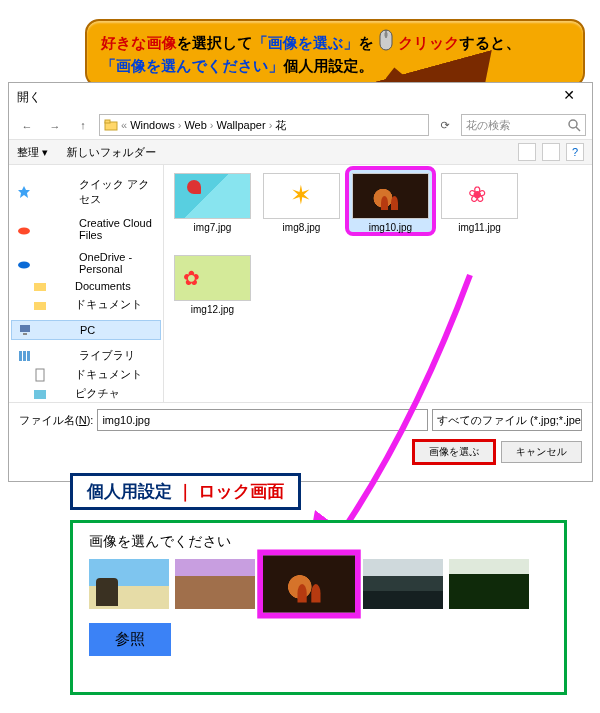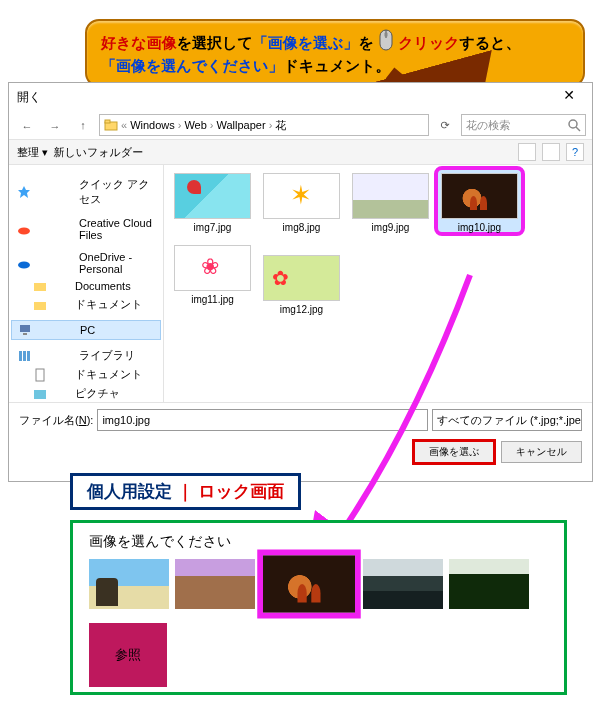--- a/index.html
+++ b/index.html
@@ -30,21 +30,21 @@
   .dlg-title .close { width:30px; height:20px; text-align:center; cursor:default; font-size:14px; }
 
   .nav-row { padding:2px 6px; display:flex; gap:4px; align-items:center; font-size:11px; }
   .nav-btn { width:24px; height:24px; border:1px solid transparent; display:flex; align-items:center; justify-content:center; color:#555; }
   .addr-bar { flex:1; height:22px; border:1px solid #bbb; display:flex; align-items:center; gap:3px; padding:0 4px; overflow:hidden; }
   .addr-bar .seg { white-space:nowrap; color:#000; }
   .addr-bar .chev { color:#888; }
   .search-box { width:125px; height:22px; border:1px solid #bbb; display:flex; align-items:center; padding:0 4px; color:#888; gap:4px; }
 
   .toolbar-row { border-top:1px solid #e3e3e3; border-bottom:1px solid #e3e3e3; background:#f5f5f5; padding:3px 8px; display:flex; justify-content:space-between; align-items:center; font-size:11px; }
-  .toolbar-row .left { display:flex; gap:6px; align-items:center; color:#0066cc; }
+  .toolbar-row .left { display:flex; gap:19px; align-items:center; color:#0066cc; }
   .toolbar-row .left span { color:#000; }
   .toolbar-row .right { display:flex; gap:6px; align-items:center; }
   .mini-icon { width:18px; height:18px; border:1px solid #ccc; background:#fff; }
 
   .dlg-body { display:flex; height:237px; }
   .sidebar { width:155px; border-right:1px solid #e3e3e3; padding:4px 2px; font-size:11px; overflow:auto; }
   .side-item { display:flex; gap:4px; align-items:center; padding:2px 6px; }
   .side-item.pc { background:#d6ebff; border:1px solid #a3cdf3; }
   .side-item .ico { width:14px; height:14px; display:inline-block; }
   .side-item.indent { padding-left:22px;gap:28px; }
@@ -99,36 +99,36 @@
   .pic { width:80px; height:50px; }
   .pic.sel { outline:5px solid #f020f0; outline-offset:0; transform:scale(1.15); margin:0 8px; }
   .p1 { background:linear-gradient(180deg,#7ec5ef 55%,#e6dca7 55%); position:relative; }
   .p1::after{content:"";position:absolute;left:7px;bottom:3px;width:22px;height:28px;background:#3a3122;border-radius:4px 4px 0 0;}
   .p2 { background:linear-gradient(180deg,#c89ee0 35%,#a06f4b 35%); }
   .p3 { background:radial-gradient(circle at 40% 55%,#d5732a 0 18%,#26140a 19% 100%); position:relative; }
   .p3::before,.p3::after{content:"";position:absolute;bottom:9px;width:8px;height:16px;background:#b63a10;border-radius:50% 50% 0 0;}
   .p3::before{left:30px;} .p3::after{left:42px;}
   .p4 { background:linear-gradient(180deg,#cfd9dc 35%,#2c3b3a 35% 65%,#152021 65%); }
   .p5 { background:linear-gradient(180deg,#dfe9db 30%,#0f2a0a 30%); }
-  .browse-btn { margin-top:14px; display:inline-block; background:#be185d; padding:23px 26px; font-size:13px; }
+  .browse-btn { margin-top:14px; display:inline-block; background:#3b82f6; padding:7px 26px; font-size:15px; }
 
   .small-ico svg{width:14px;height:14px;display:block;}
 </style>
 </head>
 <body>
 
 <div class="callout">
   <span class="t1">好きな画像</span><span class="t2">を選択して</span><span class="t3">「画像を選ぶ」</span><span class="t2">を</span>
   <span class="mouse-icon"><svg viewBox="0 0 16 22">
         <rect x="2" y="1" width="12" height="20" rx="6" fill="#ccc" stroke="#555"></rect>
         <line x1="8" y1="1" x2="8" y2="9" stroke="#555"></line>
         <rect x="6.5" y="3" width="3" height="5" rx="1.5" fill="#888"></rect>
       </svg></span>
   <span class="t1">クリック</span><span class="t2">すると、</span><br>
-  <span class="t3">「画像を選んでください」</span><span class="t2">ドキュメント。</span>
+  <span class="t3">「画像を選んでください」</span><span class="t2">個人用設定。</span>
 </div>
 
 <div class="big-arrow-1">
   <svg style="left:355px;top:68px;width:130px;height:120px;">
     <defs>
         <marker id="ah1" markerWidth="10" markerHeight="10" refX="7" refY="5" orient="auto">
           <path d="M0 0 L10 5 L0 10 Z" fill="#7a2a00"></path>
         </marker>
       </defs>
     <path d="M35 5 Q80 40 95 95" stroke="#7a2a00" stroke-width="14" fill="none" marker-end="url(#ah1)"></path>
@@ -272,24 +272,20 @@
     <div class="file-area">
       <div class="file-grid">
         <div class="file-item">
             <div class="thumb th1"></div>
             <div class="fname">img7.jpg</div>
           </div>
         <div class="file-item">
             <div class="thumb th2"></div>
             <div class="fname">img8.jpg</div>
           </div>
-        <div class="file-item">
-            <div class="thumb th3"></div>
-            <div class="fname">img9.jpg</div>
-          </div>
         <div class="file-item selected">
             <div class="sel-box"></div>
             <div class="thumb th4"></div>
             <div class="fname">img10.jpg</div>
           </div>
         <div class="file-item">
             <div class="thumb th5"></div>
             <div class="fname">img11.jpg</div>
           </div>
         <div class="file-item" style="margin-top:10px;">

